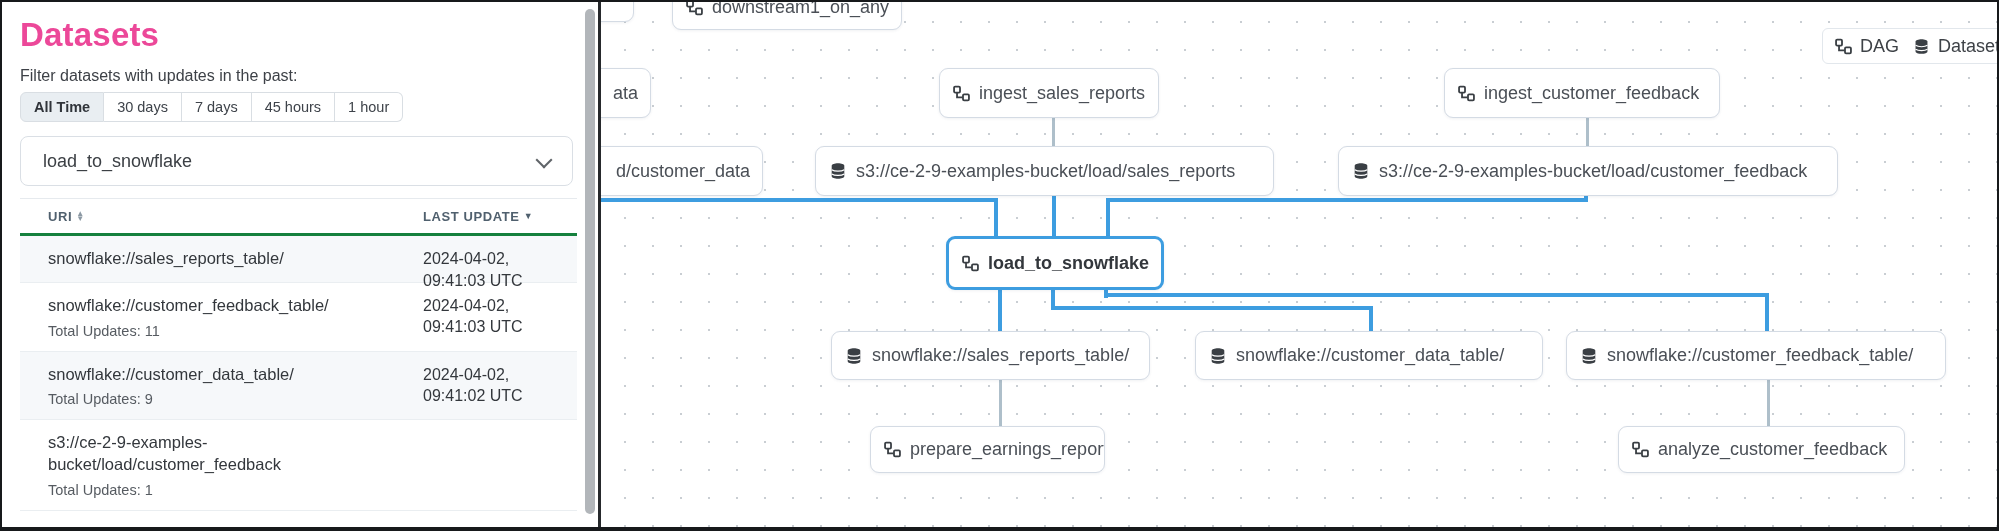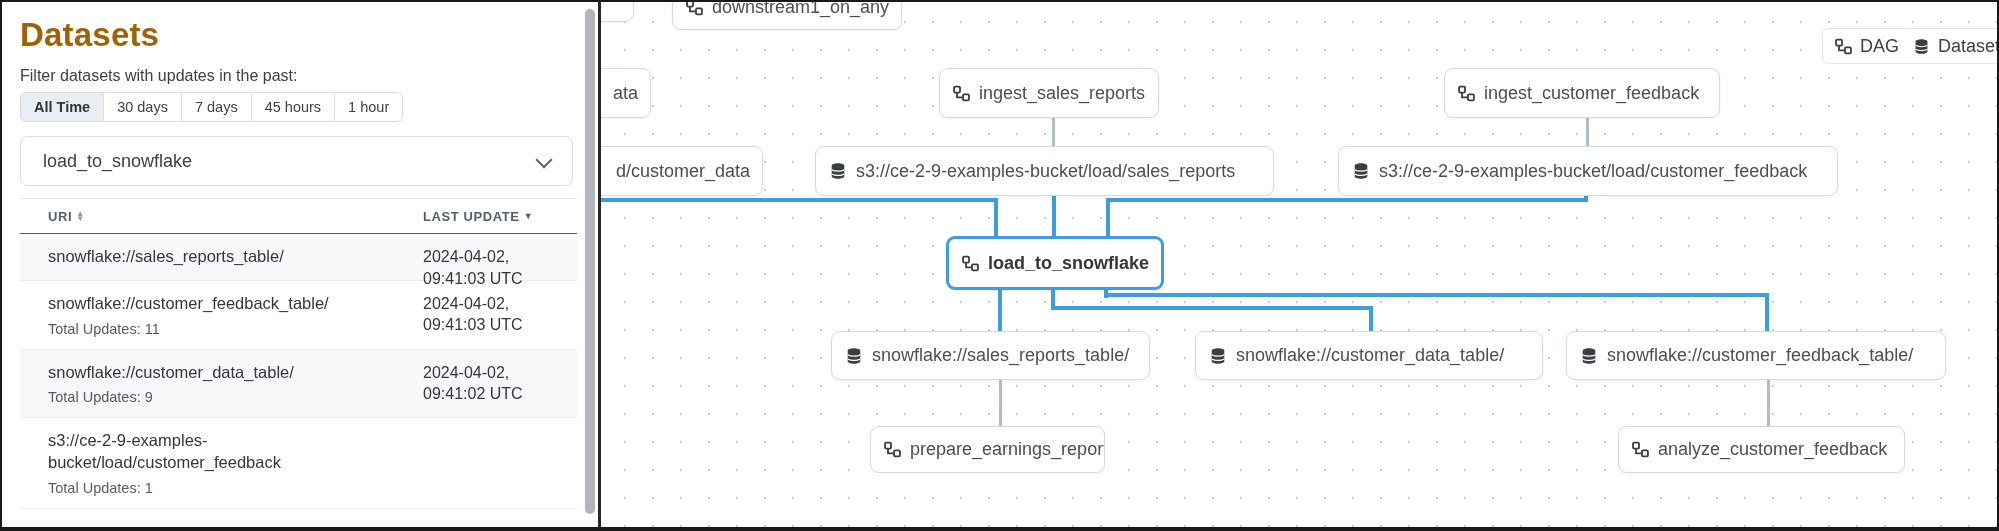--- a/index.html
+++ b/index.html
@@ -1,35 +1,35 @@
 <!DOCTYPE html>
 <html><head>
 <meta charset="utf-8">
 <style>
   html,body{margin:0;padding:0;background:#fff;font-family:"Liberation Sans",sans-serif;}
   .app{position:relative;width:1999px;height:531px;background:#fff;overflow:hidden;}
   .frame{position:absolute;inset:0;border:2px solid #17191b;border-bottom-width:4px;pointer-events:none;z-index:60;}
 
   
   .sidebar{position:absolute;left:2px;top:2px;width:580px;height:525px;background:#fff;overflow:hidden;}
-  .sb-title{margin:14px 0 0 18px;font-size:33px;font-weight:600;color:#a16207;letter-spacing:.2px;}
+  .sb-title{margin:14px 0 0 18px;font-size:33px;font-weight:600;color:#ec4899;letter-spacing:.2px;}
   .sb-filterlabel{margin:13px 0 0 18px;font-size:16px;color:#3d4147;}
   .btn-group{display:flex;margin:7px 0 0 18px;}
   .fbtn{height:28px;padding:0 13px;display:flex;align-items:center;background:#fff;border:1px solid #d9dee3;border-left-width:0;
         font-size:14.5px;color:#3e434a;cursor:pointer;}
   .fbtn:first-child{border-left-width:1px;border-radius:6px 0 0 6px;}
   .fbtn:last-child{border-radius:0 6px 6px 0;}
   .fbtn.active{background:#e9eef2;font-weight:700;color:#30343a;}
   .dd{position:relative;margin:14px 0 0 18px;width:551px;height:48px;border:1px solid #dadfe5;border-radius:8px;
       display:flex;align-items:center;background:#fff;cursor:pointer;}
   .dd-value{margin-left:22px;font-size:18px;color:#3c4045;}
   .dd-chevron{position:absolute;right:22px;top:17px;width:10px;height:10px;border-right:2px solid #5f6468;border-bottom:2px solid #5f6468;transform:rotate(45deg);}
 
   .tbl{margin:12px 0 0 18px;width:557px;border-top:1px solid #e6eaee;}
-  .tbl-head{position:relative;display:flex;align-items:center;height:34px;border-bottom:1px solid #15803d;text-align:right;}
+  .tbl-head{position:relative;display:flex;align-items:center;height:34px;border-bottom:3px solid #15803d;text-align:right;}
   .th{font-size:13px;font-weight:700;letter-spacing:.6px;color:#50606e;display:flex;align-items:center;gap:4px;}
   .th-uri{margin-left:28px;}
   .th-date{position:absolute;left:403px;}
   .sorticons{display:inline-flex;flex-direction:column;line-height:5px;font-size:8px;color:#8b98a3;}
   .tri-down{font-size:9px;color:#50606e;}
   .trow{position:relative;border-bottom:1px solid #eaeef1;padding:12px 0 12px 28px;cursor:pointer;}
   .trow.stripe{background:#f6f8fa;}
   .t-uri{width:360px;font-size:16.5px;color:#33373c;line-height:1.32;overflow-wrap:break-word;}
   .t-upd{margin-top:6px;font-size:14.5px;color:#565b61;}
   .t-date{position:absolute;left:403px;top:12px;width:140px;font-size:16px;color:#33373c;line-height:1.35;}

